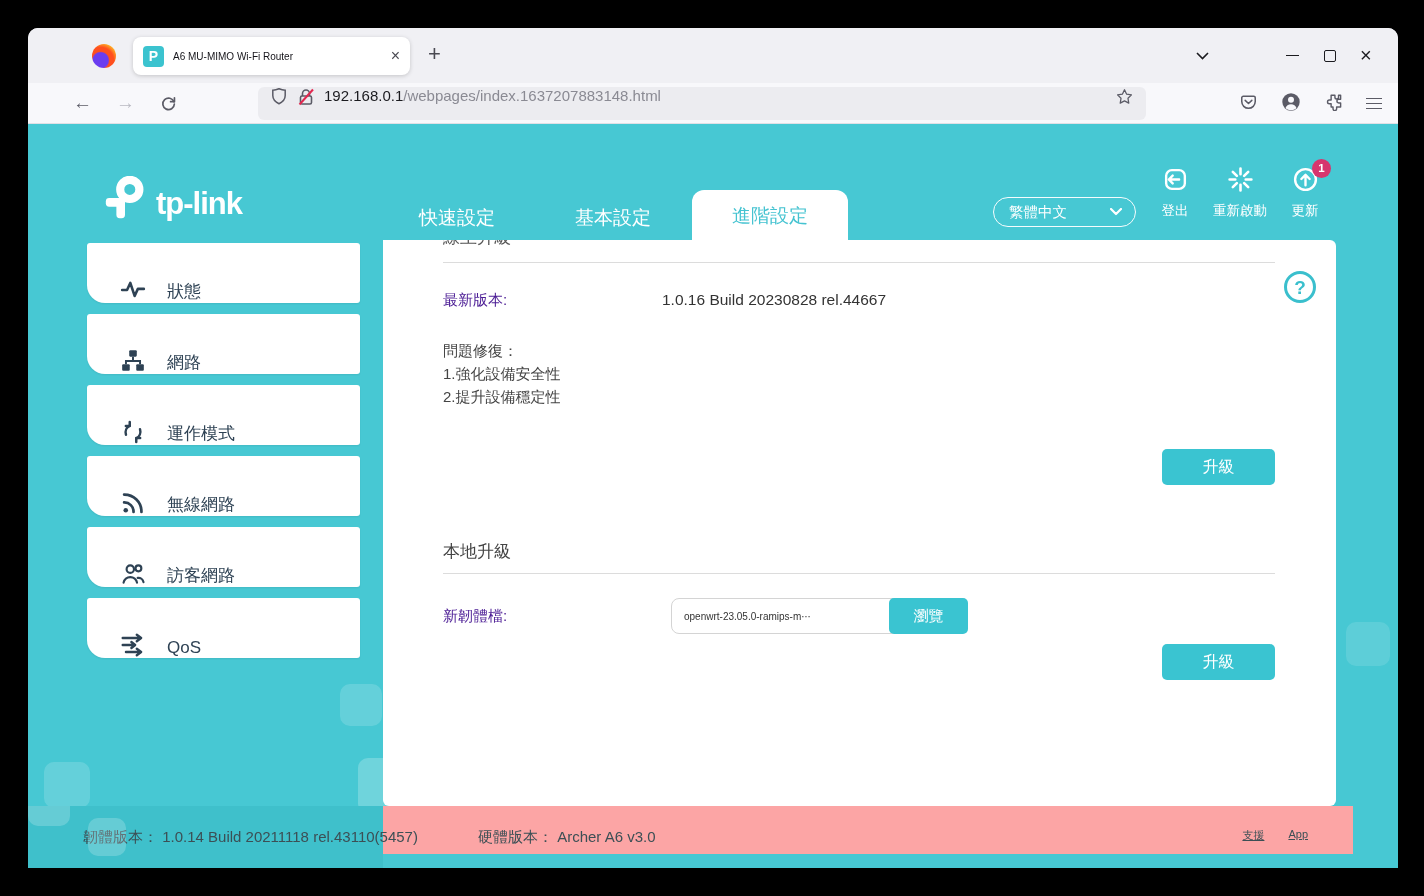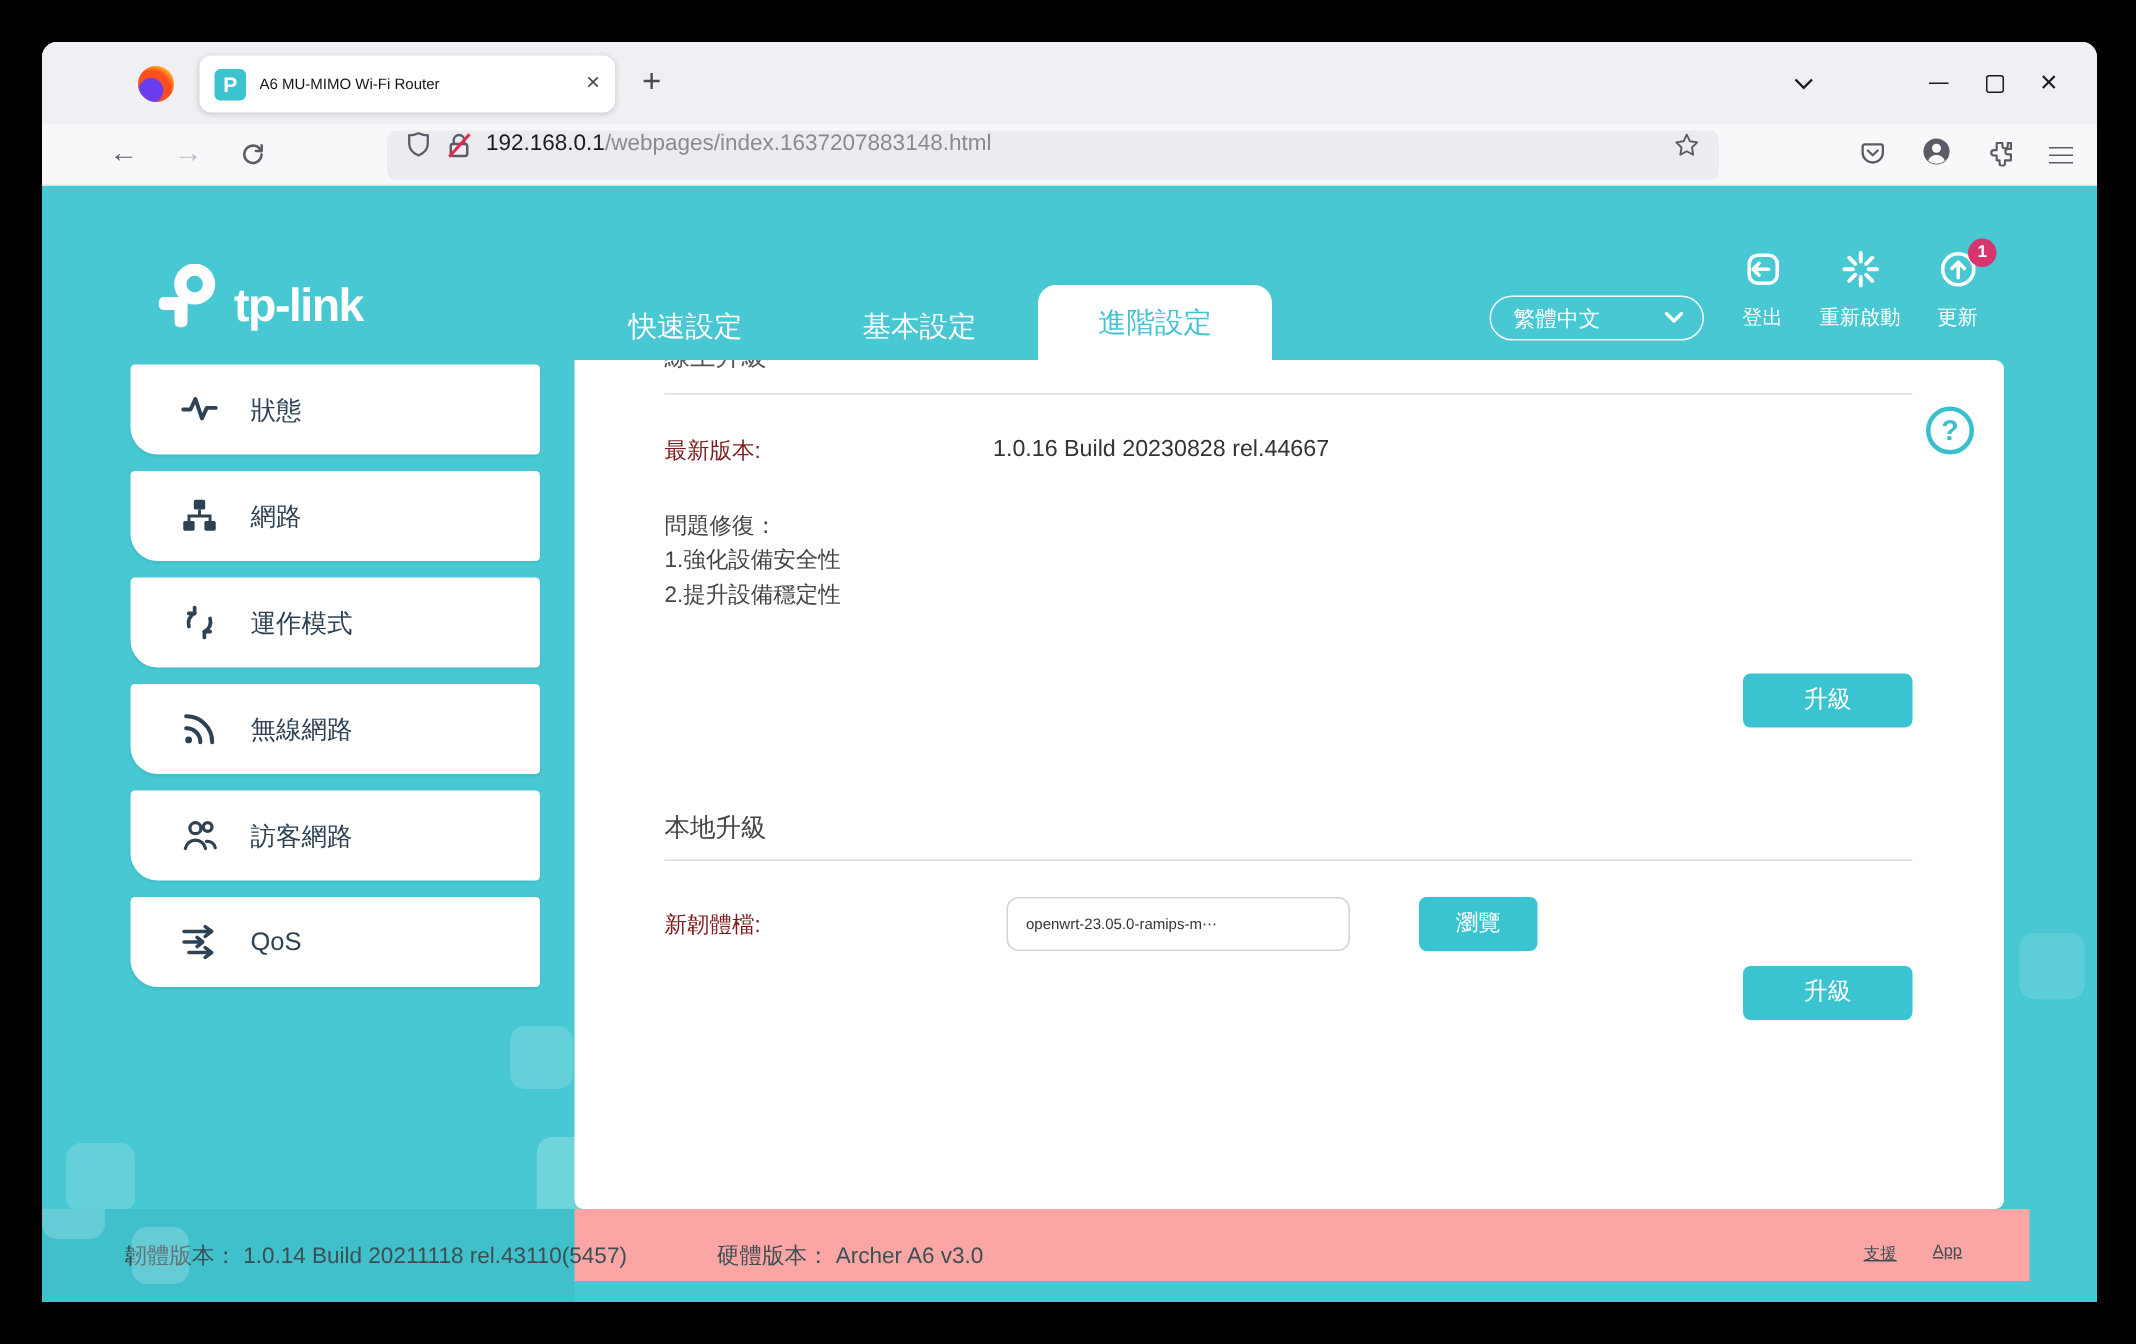--- a/index.html
+++ b/index.html
@@ -56,41 +56,41 @@
 
   .hdr-action { position:absolute; top:42px; width:64px; text-align:center; color:#fff; z-index:2; }
   .ha-1 { left:1115px; } .ha-2 { left:1180px; } .ha-3 { left:1245px; }
   .hdr-action .lbl { display:block; font-size:13.5px; margin-top:5px; }
   .ha-iconbox { position:relative; display:inline-block; width:28px; height:28px; }
   .badge { position:absolute; top:-7px; right:-12px; width:19px; height:19px; border-radius:50%;
            background:#d6356e; color:#fff; font-size:11.5px; line-height:19px; text-align:center; font-weight:bold; }
 
   .sidebar { position:absolute; left:59px; top:119px; width:273px; z-index:2; }
   .side-item { height:60px; background:#fff; border-radius:3px 3px 3px 18px; margin-bottom:11px;
-               display:flex; align-items:center; padding-left:33px; box-shadow:0 1px 2px rgba(0,0,0,.07); }
+               display:flex; align-items:flex-end; padding-left:33px; box-shadow:0 1px 2px rgba(0,0,0,.07); }
   .side-item .lbl { margin-left:21px; font-size:17px; color:#2e4254; }
 
   .panel { position:absolute; left:355px; top:116px; width:953px; height:566px; background:#fff;
            border-radius:0 6px 6px 6px; overflow:hidden; z-index:2; }
   .clip-head { position:absolute; left:60px; top:-12px; font-size:17px; color:#555; line-height:20px; }
   .divider { position:absolute; left:60px; width:832px; height:1px; background:#dcdcdc; }
   .d1 { top:22px; } .d2 { top:333px; }
-  .row-label { position:absolute; left:60px; font-size:15px; color:#7f1d1d; }
+  .row-label { position:absolute; left:60px; font-size:15px; color:#4c1d95; }
   .ver-label { top:51px; }
   .ver-value { position:absolute; left:279px; top:51px; font-size:15.5px; color:#333; }
   .notes { position:absolute; left:60px; top:99px; font-size:15px; color:#444; line-height:23px; }
   .btn { background:#3ac4d1; color:#fff; text-align:center; border-radius:5px; }
   .btn-up1 { position:absolute; left:779px; top:209px; width:113px; height:36px; font-size:16px; line-height:36px; }
   .btn-up2 { position:absolute; left:779px; top:404px; width:113px; height:36px; font-size:16px; line-height:36px; }
   .local-title { position:absolute; left:60px; top:300px; font-size:17px; color:#444; }
   .file-label { top:367px; }
   .file-input { position:absolute; left:288px; top:358px; width:229px; height:36px; border:1px solid #d4d4d4;
                 border-radius:8px; padding:0 12px; font-size:10px; color:#333; background:#fff;
                 font-family:"Liberation Sans","DejaVu Sans",sans-serif; }
-  .btn-browse { position:absolute; left:563px; top:358px; width:79px; height:36px; font-size:15px; line-height:36px; }
+  .btn-browse { position:absolute; left:506px; top:358px; width:79px; height:36px; font-size:15px; line-height:36px; }
   .help { position:absolute; left:901px; top:31px; width:32px; height:32px; border:3px solid #3abfcd; border-radius:50%;
           color:#3abfcd; font-size:19px; font-weight:bold; text-align:center; line-height:27px; }
 
   .footer { position:absolute; left:0; top:682px; width:1370px; height:48px; background:#fca5a5; z-index:3; }
   .footer-teal { position:absolute; left:0; top:0; width:355px; height:62px; background:#3fc0cb; overflow:hidden; }
   .footer-teal .blob { background:rgba(255,255,255,.20); }
   .footer-right-teal { position:absolute; right:0; top:0; width:45px; height:62px; background:#47c8d3; }
   .f-text { position:absolute; top:22px; font-size:15px; color:#3c4f55; }
   .f-fw { left:55px; } .f-hw { left:450px; }
   .f-links { position:absolute; right:90px; top:22px; font-size:11px; color:#3c4f55; display:flex; gap:24px; }

